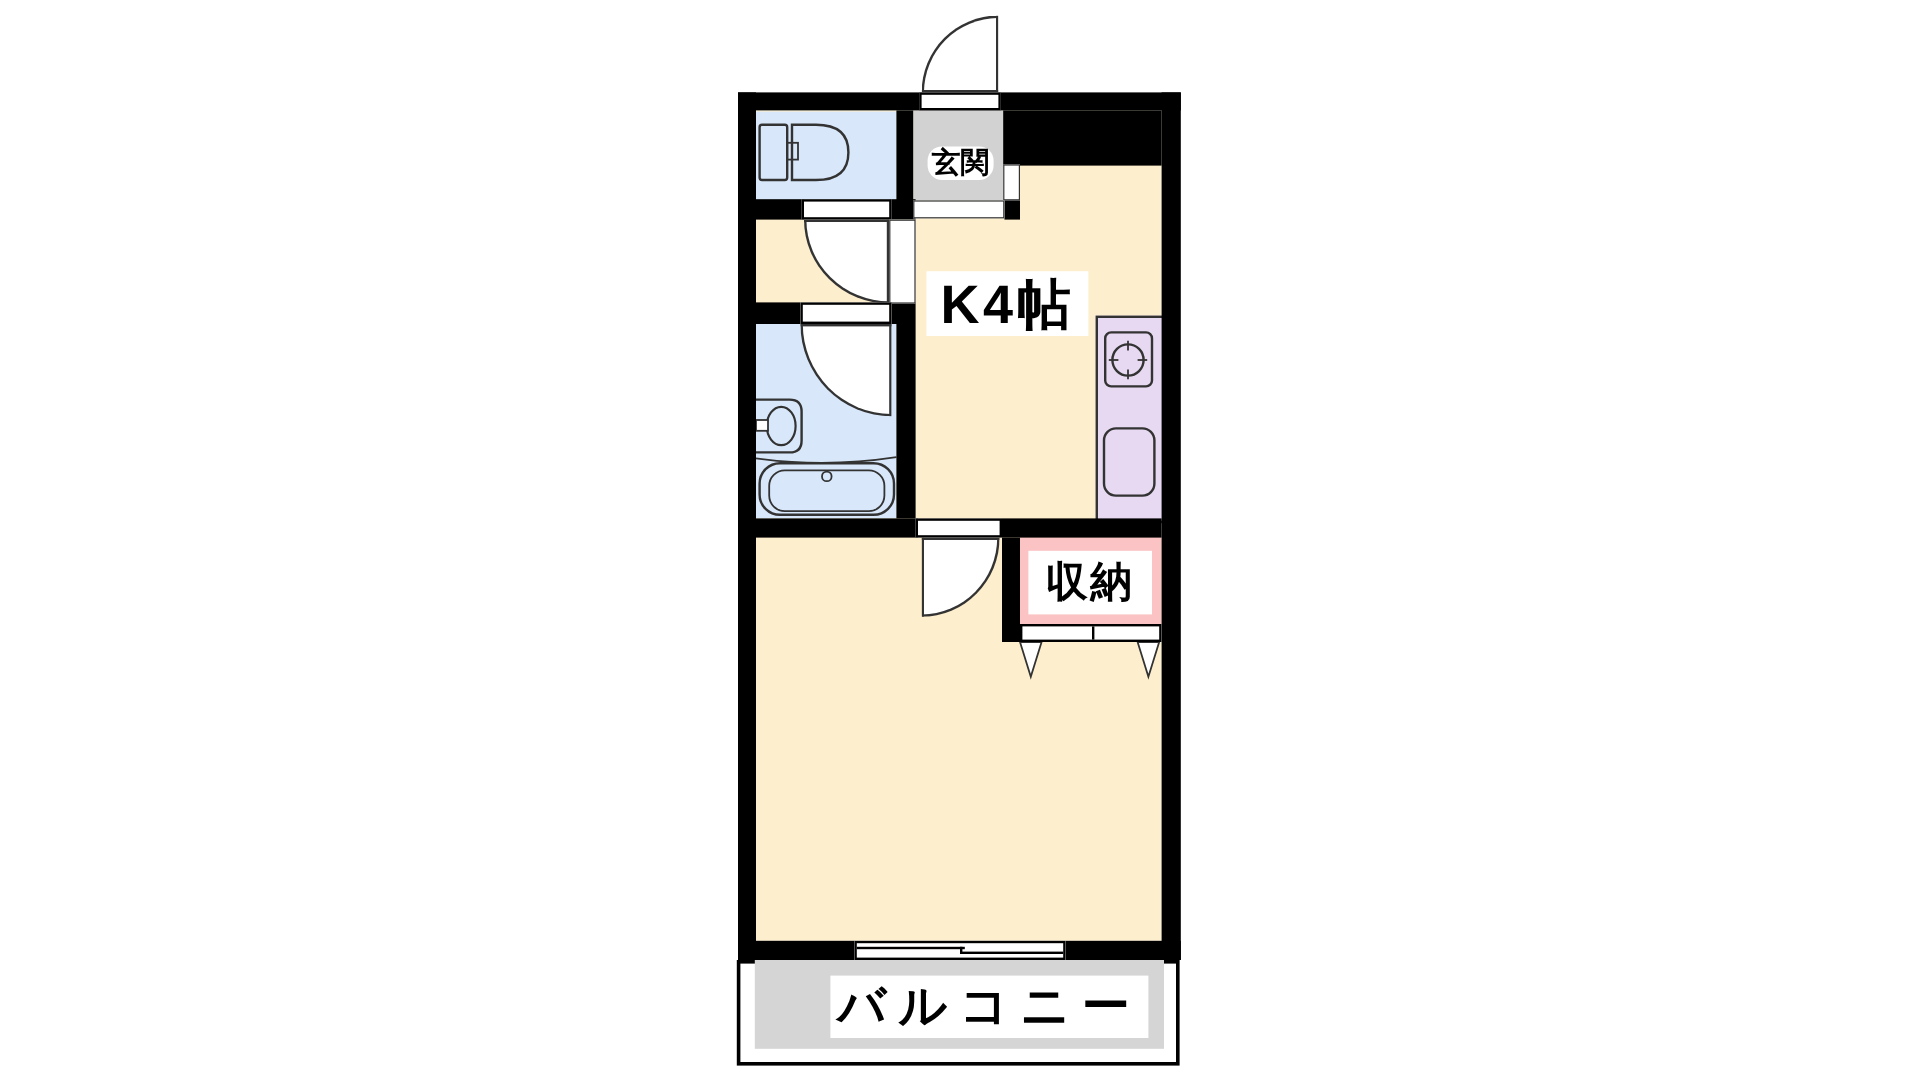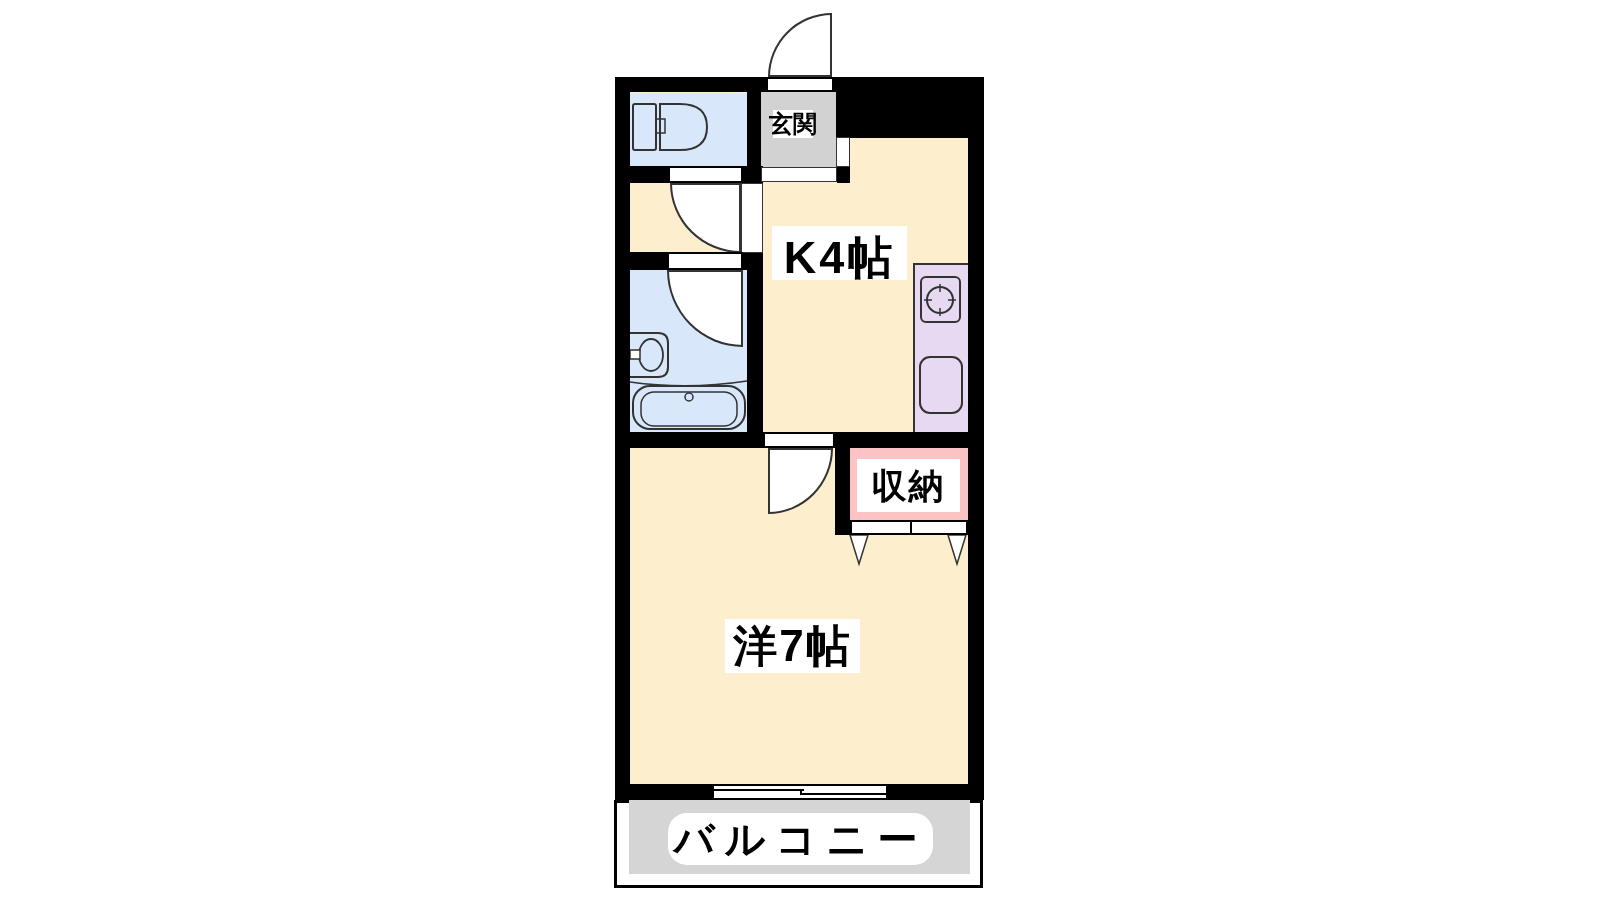--- a/index.html
+++ b/index.html
@@ -18,21 +18,21 @@
   .door-arc{position:absolute;background:#fff;border:2px solid #333;box-sizing:border-box;}
   .arc-tl{border-radius:100% 0 0 0;}
   .arc-bl{border-radius:0 0 0 100%;}
   .arc-br{border-radius:0 0 100% 0;}
   .thinline{border:1px solid #333;box-sizing:border-box;background:#fff;position:absolute;}
   .label{
     position:absolute;background:#fff;display:flex;align-items:center;justify-content:center;
     font-weight:600;line-height:1;white-space:nowrap;
   }
   .lbl-entrance{font-size:24px;}
-  .lbl-kitchen{font-size:45px;letter-spacing:3px;align-items:flex-end;}
+  .lbl-kitchen{font-size:45px;letter-spacing:3px;}
   .lbl-closet{font-size:35px;letter-spacing:2px;}
   .lbl-western{font-size:44px;letter-spacing:2px;}
   .lbl-balcony{font-size:40px;letter-spacing:10px;font-weight:600;}
   .fence{position:absolute;background:#fff;border:3px solid #000;box-sizing:border-box;}
   .balcony-floor{position:absolute;background:var(--balcony-gray,#D5D5D5);}
   svg{position:absolute;left:0;top:0;pointer-events:none;}
   .win-line{position:absolute;background:#000;}
   .strip-divider{position:absolute;background:#000;}
 </style>
 </head>
@@ -131,31 +131,28 @@
   <div class="doorway" style="left:850px;top:520px;width:118px;height:15px;">
     <div class="strip-divider" style="left:58px;top:0;width:2px;height:11px;"></div>
   </div>
 
   <div class="doorway" style="left:712px;top:784px;width:176px;height:16px;">
     <div class="win-line" style="left:0;top:3px;width:90px;height:2px;"></div>
     <div class="win-line" style="left:86px;top:7px;width:86px;height:2px;"></div>
     <div class="win-line" style="left:86px;top:3px;width:2px;height:6px;"></div>
   </div>
 
-  <div class="label lbl-entrance" style="left:773px;top:110px;width:40px;height:28px;">
+  <div class="label lbl-entrance" style="left:773px;top:122px;width:55px;height:28px;border-radius:12px;">
     <span>玄関</span>
   </div>
 
   <div class="label lbl-kitchen" style="left:772px;top:226px;width:135px;height:54px;">
     <span>K4帖</span>
   </div>
 
-  <div class="label lbl-western" style="left:725px;top:619px;width:135px;height:54px;">
-    <span>洋7帖</span>
-  </div>
 
   <div class="fence" style="left:614px;top:800px;width:369px;height:88px;"></div>
   <div class="balcony-floor" style="left:629px;top:800px;width:341px;height:74px;"></div>
-  <div class="label lbl-balcony" style="left:668px;top:813px;width:265px;height:52px;border-radius:19px;">
+  <div class="label lbl-balcony" style="left:692px;top:813px;width:265px;height:52px;">
     <span>バルコニー</span>
   </div>
 
 </div>
 
 </body></html>

